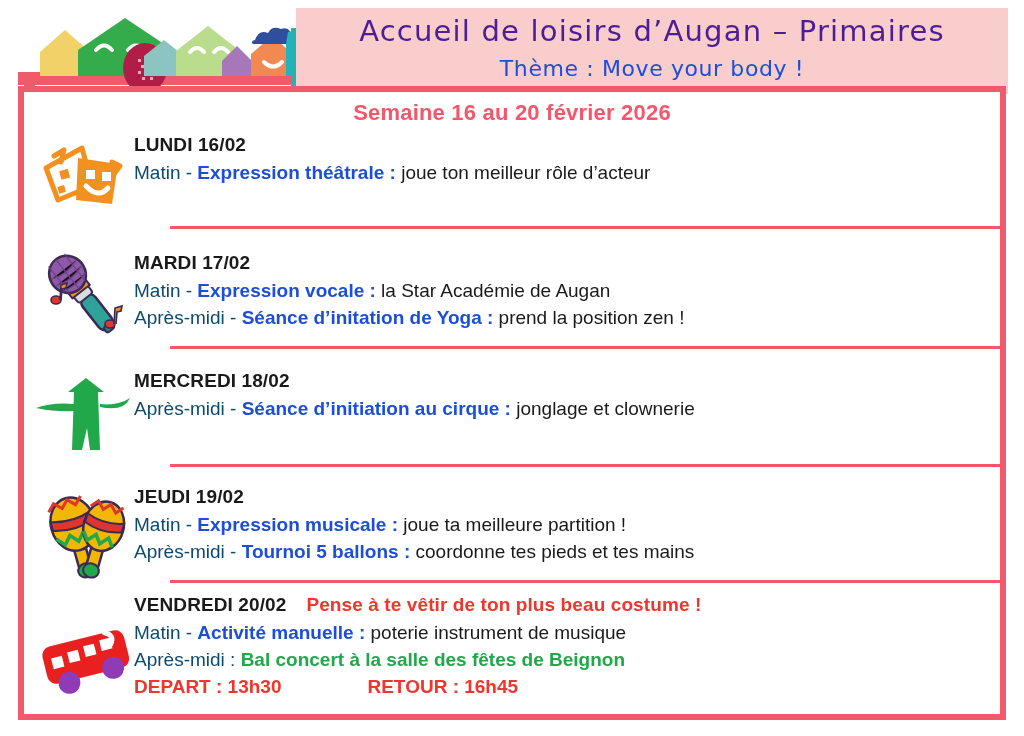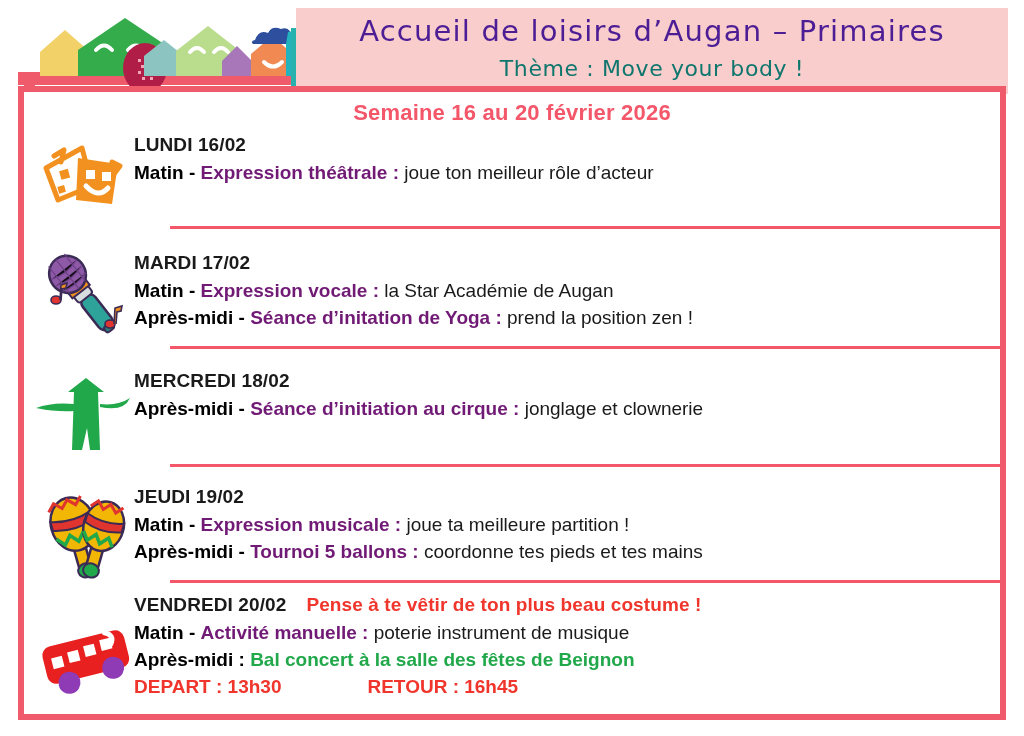--- a/index.html
+++ b/index.html
@@ -82,21 +82,21 @@
   }
   .title-sub {
     position: absolute;
     left: 0;
     top: 48px;
     width: 712px;
     text-align: center;
     font-family: "DejaVu Sans", sans-serif;
     font-size: 22px;
     letter-spacing: 0.6px;
-    color: #0f766e;
+    color: #1d4ed8;
     white-space: nowrap;
   }
 
   
   .frame {
     position: absolute;
     left: 18px;
     top: 86px;
     width: 988px;
     height: 634px;
@@ -167,26 +167,26 @@
     font-size: 19px;
     margin-left: 20px;
   }
   .slot {
     font-size: 19px;
     color: #1a1a1a;
     line-height: 1.42;
     white-space: nowrap;
   }
   .slot-label {
-    color: #000000;
-    font-weight: bold;
+    color: #0c4a6e;
+    font-weight: normal;
   }
   .slot-title {
     font-weight: bold;
-    color: #701a75;
+    color: #1d4ed8;
   }
   .slot-desc {
     font-weight: normal;
     color: #1a1a1a;
   }
   .slot-green {
     color: #21a84a;
     font-weight: bold;
   }
   .transport {

